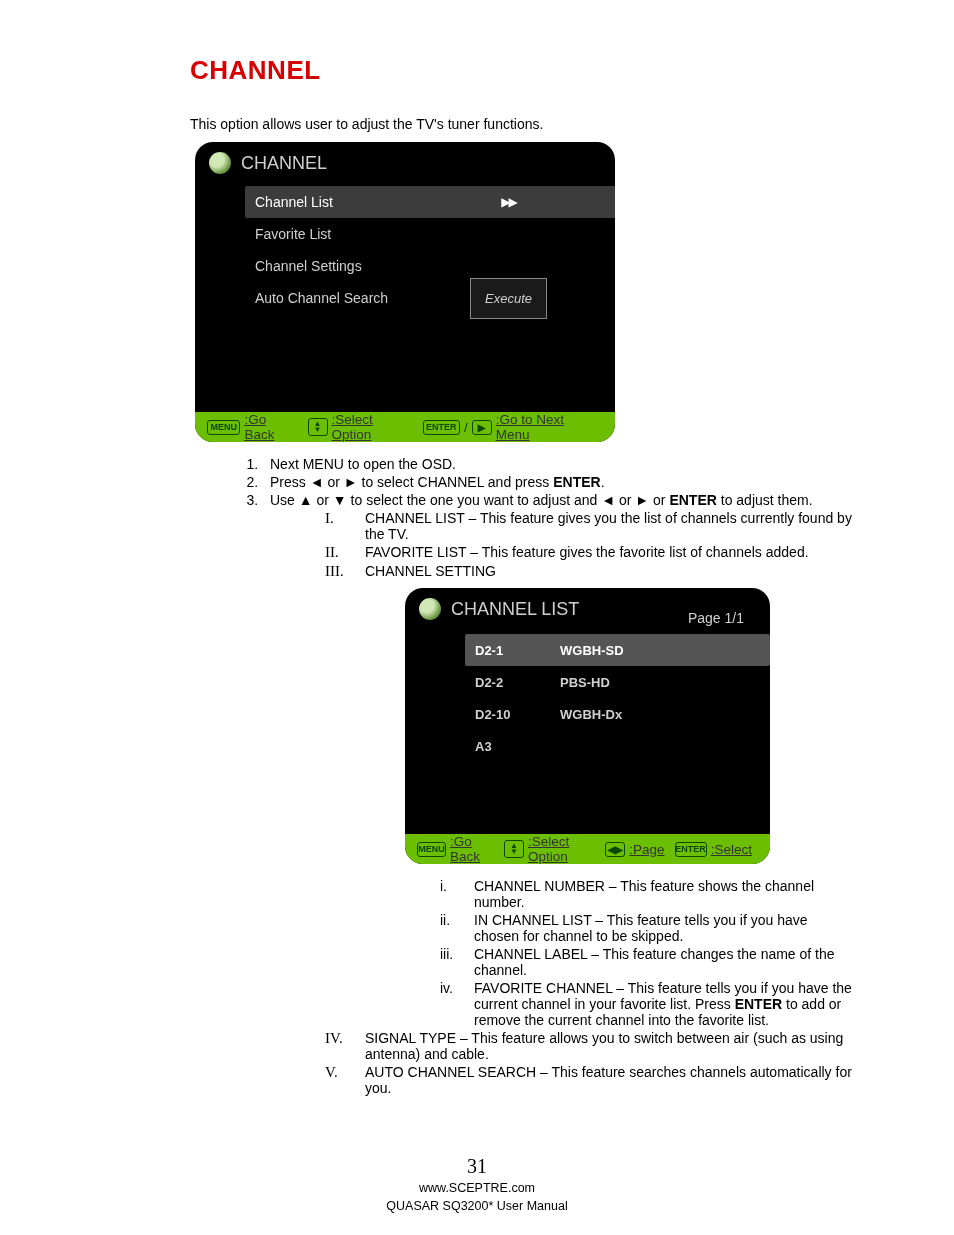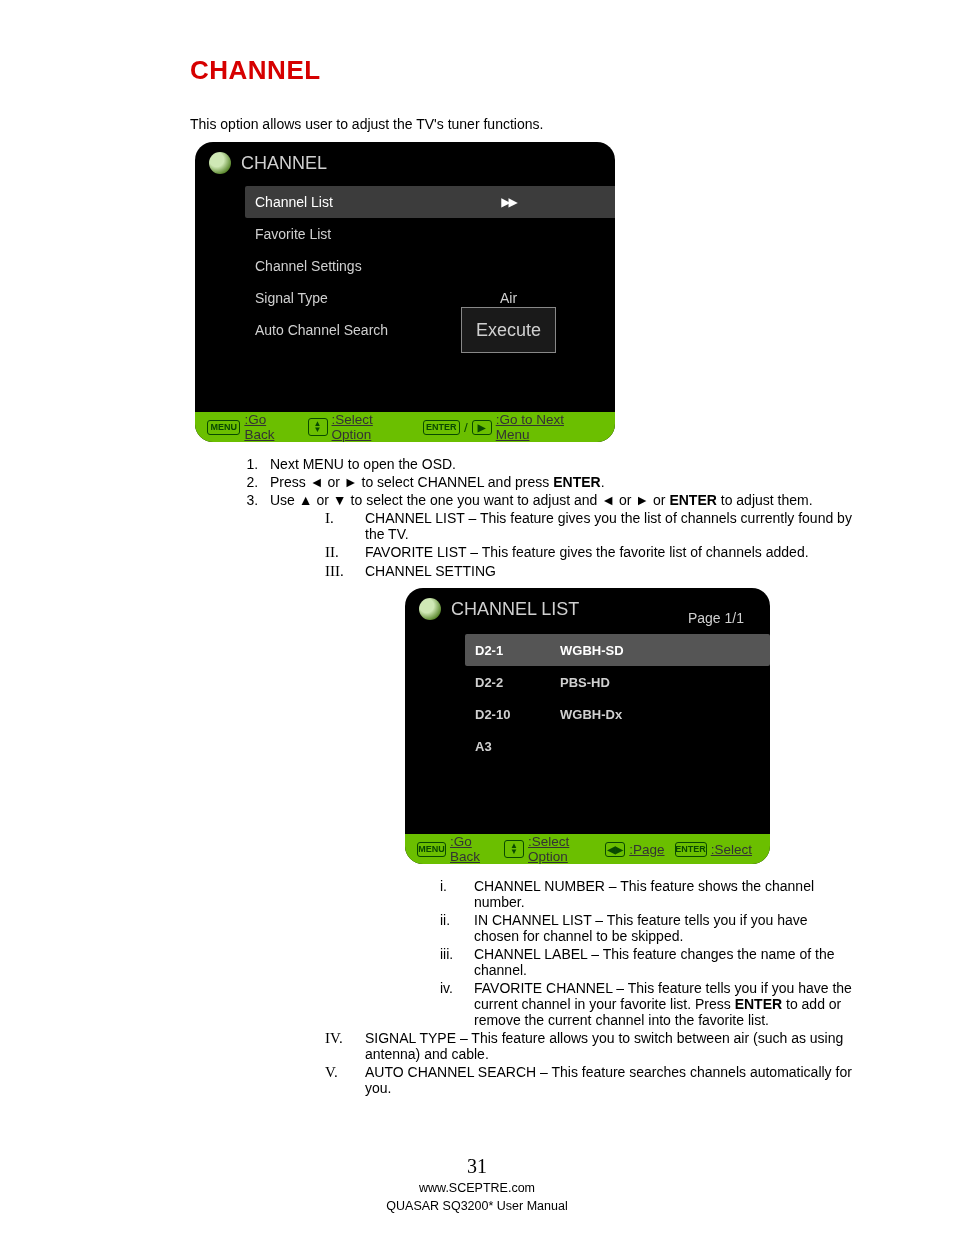--- a/index.html
+++ b/index.html
@@ -56,21 +56,21 @@
   .osd-row.selected::before {
     content:"";
     position:absolute; left:-10px; right:-30px; top:0; bottom:0;
     background:#3c3c3c;
     z-index:-1; border-radius:2px;
   }
   .osd-row.selected { z-index:0; }
   .osd-row .arrows { color:#6bbf00; font-size:12px; letter-spacing:-2px; }
   .exec-btn {
     border: 1px solid #888; background: #1a1a1a; color:#d0d0d0;
-    padding: 12px 14px; font-size: 18px;
+    padding: 12px 14px; font-size: 13px; font-style: italic;
   }
   .osd-footer {
     position: absolute; left:0; right:0; bottom:0;
     background: #6bbf00;
     height: 30px;
     display: flex; align-items: center; gap: 4px;
     padding: 0 12px;
     font-size: 13.5px;
     color: #094a00;
   }
@@ -152,24 +152,20 @@
   <div class="osd-rows">
     <div class="osd-row selected">
       <span class="label">Channel List</span>
       <span class="value arrows">▶▶</span>
     </div>
     <div class="osd-row">
       <span class="label">Favorite List</span>
     </div>
     <div class="osd-row">
       <span class="label">Channel Settings</span>
-    </div>
-    <div class="osd-row">
-      <span class="label">Signal Type</span>
-      <span class="value">Air</span>
     </div>
     <div class="osd-row">
       <span class="label">Auto Channel Search</span>
       <span class="value"><span class="exec-btn">Execute</span></span>
     </div>
   </div>
   <div class="osd-footer">
     <span class="btn-box">MENU</span>
     <span class="lbl">:Go Back</span>
     <span class="btn-box arrows-v">▲<br>▼</span>

